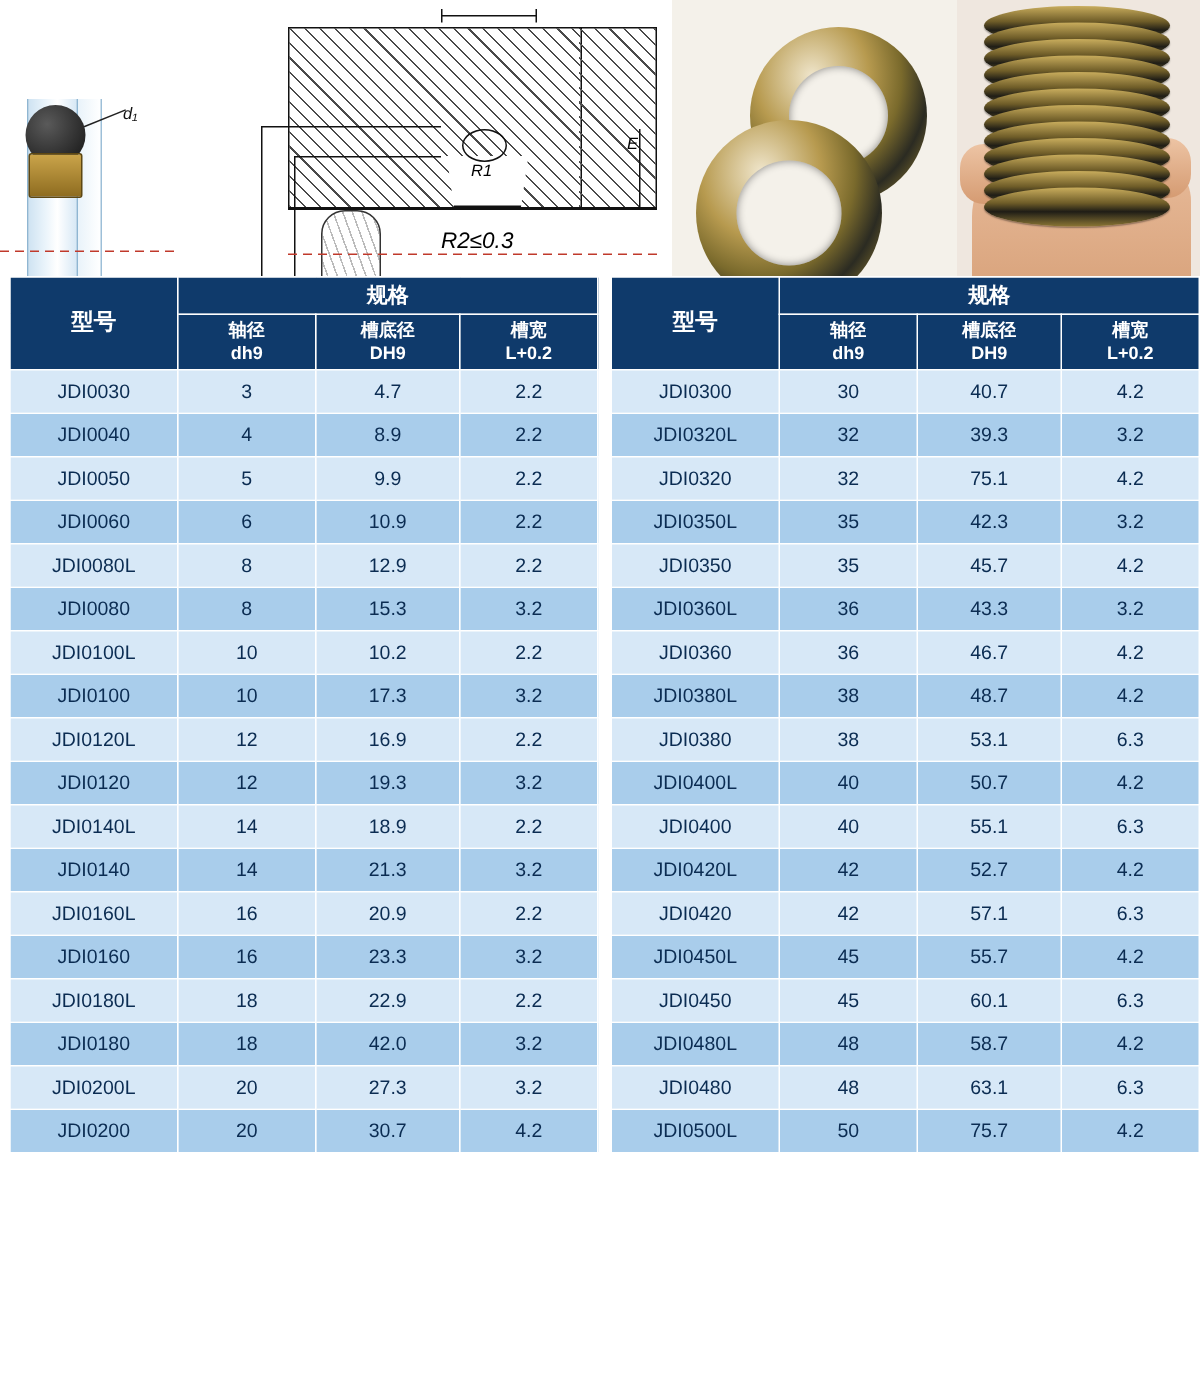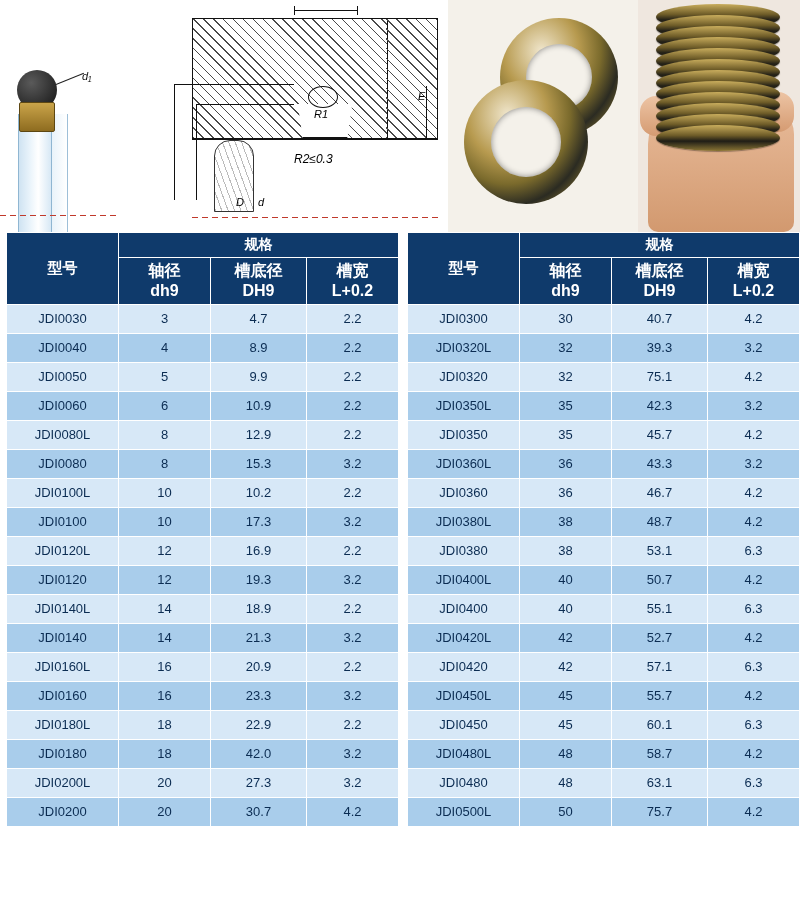--- a/index.html
+++ b/index.html
@@ -13,21 +13,21 @@
     position: relative;
     width: 800px; height: 924px;
     overflow: hidden;
     background: #fff;
   }
 
   
   .top-band {
     position: relative;
     width: 800px;
-    height: 232px;
+    height: 184px;
     display: flex;
     align-items: stretch;
     background: #fff;
   }
   .fig {
     position: relative;
     overflow: hidden;
   }
   .fig-a { width: 118px; }
   .fig-b { width: 330px; }
@@ -117,21 +117,21 @@
     border-radius: 16px 16px 0 0;
   }
   .b-vline {
     position: absolute; width: 1px; background: #111;
   }
   .b-hline { position: absolute; height: 1px; background: #111; }
   .lbl-D { position: absolute; left: 118px; top: 196px; font-size: 11px; font-style: italic; }
   .lbl-d { position: absolute; left: 140px; top: 196px; font-size: 11px; font-style: italic; }
   .lbl-E { position: absolute; left: 300px; top: 90px; font-size: 11px; font-style: italic; }
   .lbl-R1 { position: absolute; left: 196px; top: 90px; font-size: 11px; font-style: italic; margin-top: 18px; }
-  .lbl-R2 { position: absolute; left: 176px; top: 152px; font-size: 12px; font-style: italic; }
+  .lbl-R2 { position: absolute; left: 176px; top: 152px; font-size: 15px; font-style: italic; }
   .r1-circle {
     position: absolute; left: 190px; top: 86px; width: 30px; height: 22px;
     border: 1px solid #111; border-radius: 50%;
   }
   .ground-b {
     position: absolute; left: 74px; bottom: 14px; width: 246px; height: 1px;
     background: repeating-linear-gradient(to right,#c0392b 0 6px, transparent 6px 10px);
   }
 
   
@@ -188,21 +188,21 @@
     background: #0f3a6b;
     color: #ffffff;
     border: 1px solid #ffffff;
     font-weight: bold;
     padding: 3px 2px;
     text-align: center;
     line-height: 1.25;
   }
   thead th.model { font-size: 15px; }
   thead th.spec { font-size: 14px; }
-  thead th.sub { font-size: 16px; }
+  thead th.sub { font-size: 12px; }
   tbody td {
     border: 1px solid #ffffff;
     text-align: center;
     padding: 4px 2px;
     color: #0b2c52;
     font-size: 13px;
     height: 29px;
   }
   tbody tr.odd td { background: #d7e8f7; }
   tbody tr.even td { background: #a9cdeb; }

